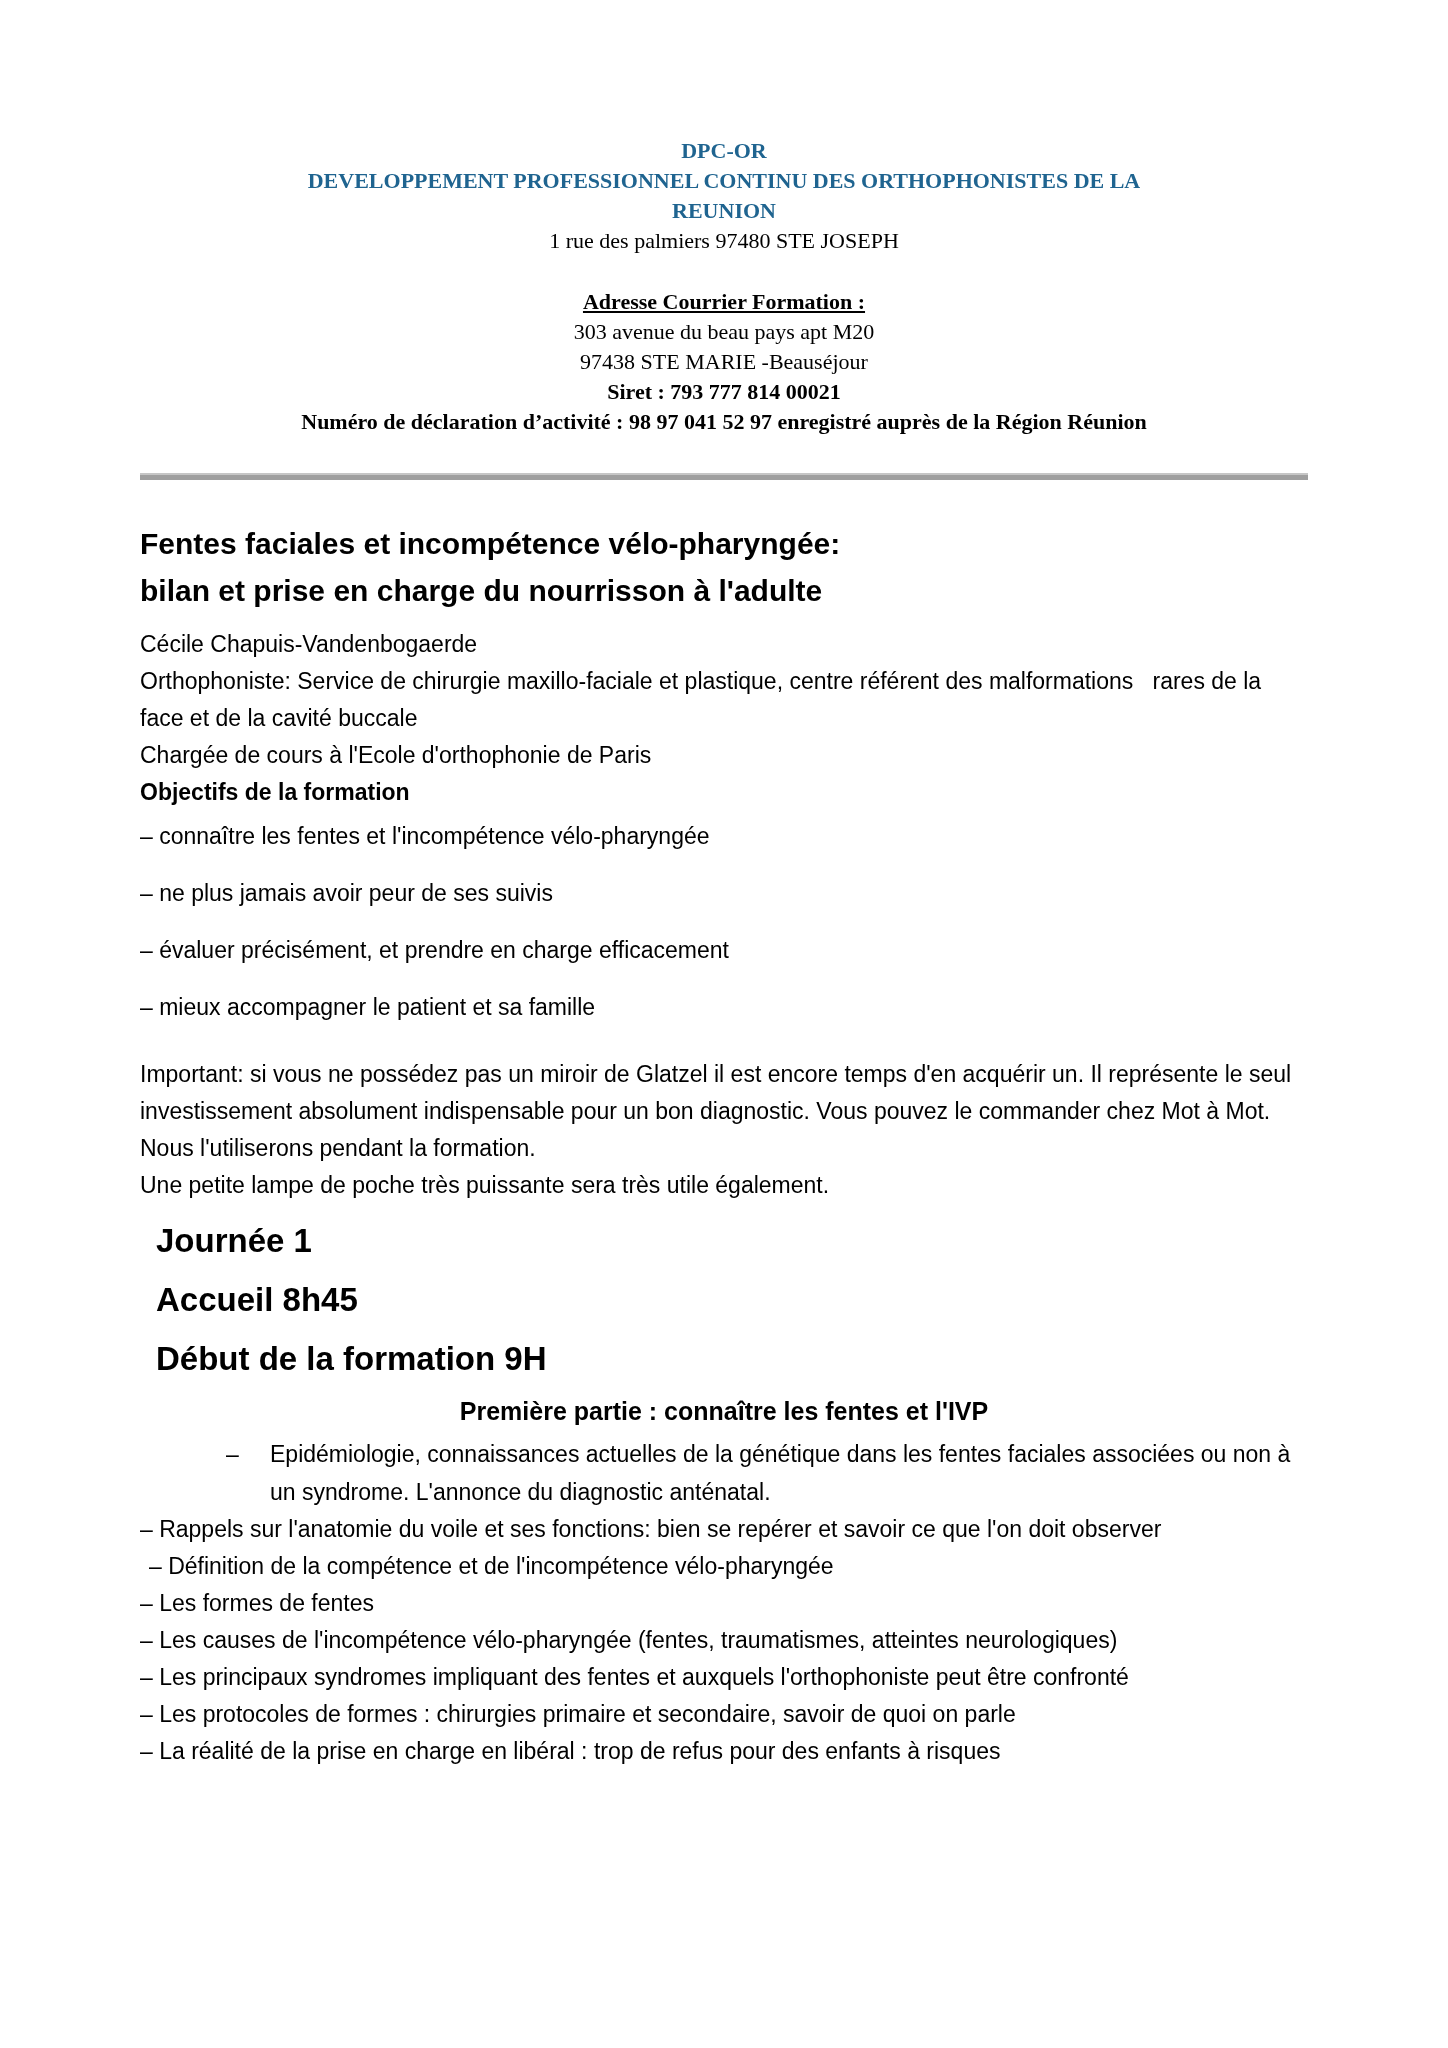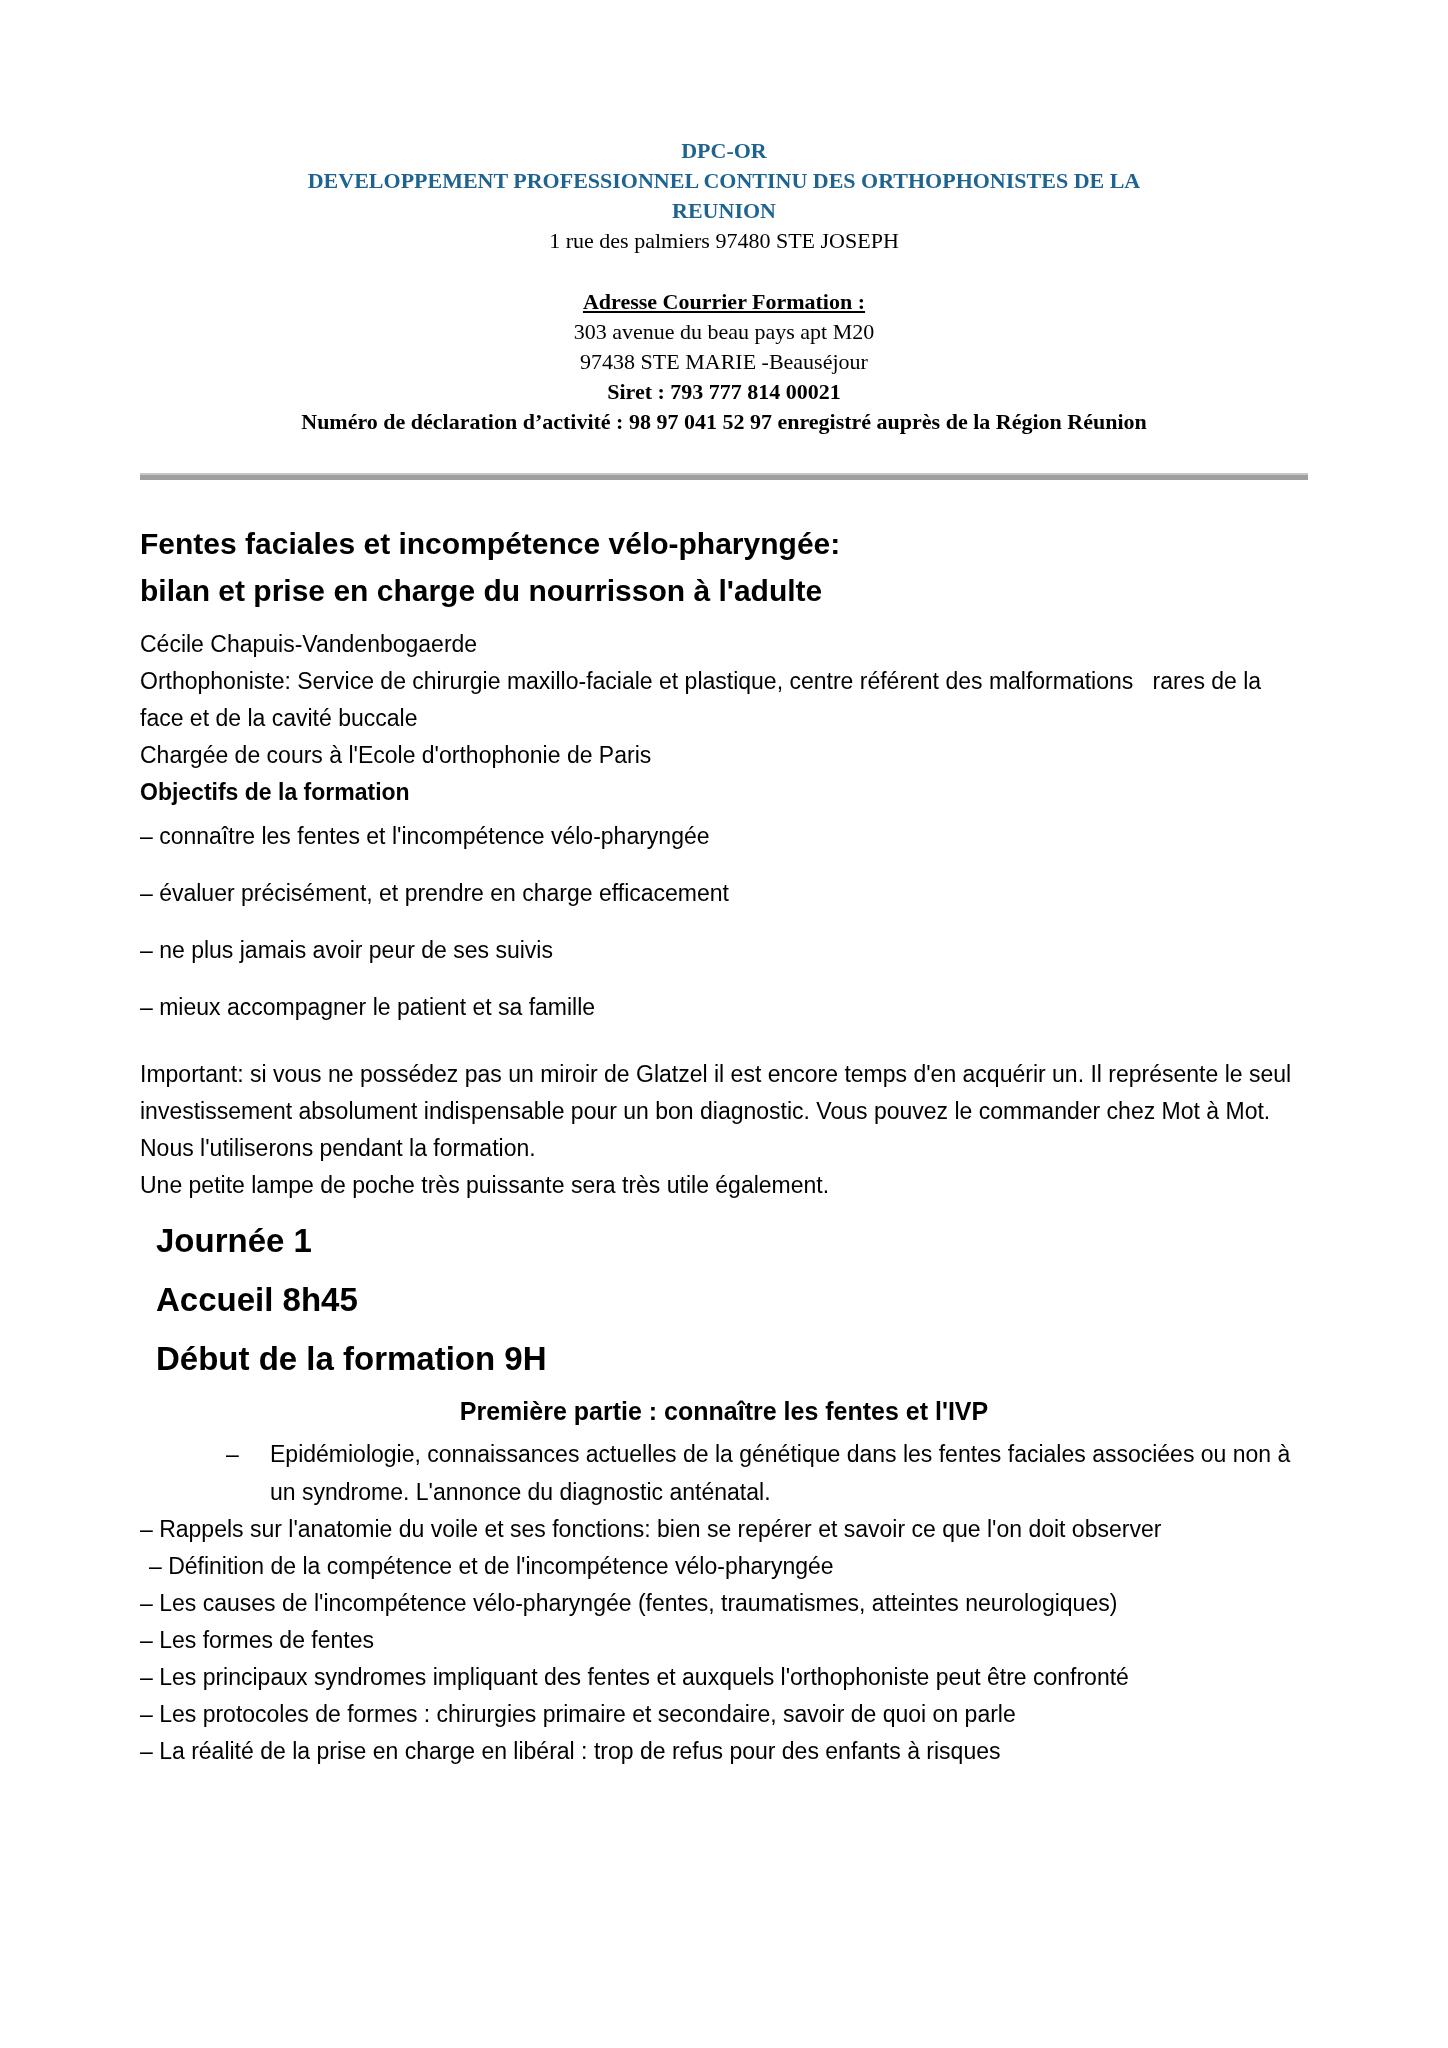--- a/index.html
+++ b/index.html
@@ -113,22 +113,22 @@
 
   <section class="body-text">
 
     <p>Cécile Chapuis-Vandenbogaerde</p>
     <p class="pre">Orthophoniste: Service de chirurgie maxillo-faciale et plastique, centre référent des malformations   rares de la face et de la cavité buccale</p>
     <p>Chargée de cours à l'Ecole d'orthophonie de Paris</p>
 
     <p class="bold-line">Objectifs de la formation</p>
     <div class="objectives-list">
       <p class="objective">– connaître les fentes et l'incompétence vélo-pharyngée</p>
+      <p class="objective">– ne plus jamais avoir peur de ses suivis</p>
       <p class="objective">– évaluer précisément, et prendre en charge efficacement</p>
-      <p class="objective">– ne plus jamais avoir peur de ses suivis</p>
       <p class="objective">– mieux accompagner le patient et sa famille</p>
     </div>
 
     <div class="important-block">
       <p>Important: si vous ne possédez pas un miroir de Glatzel il est encore temps d'en acquérir un. Il représente le seul investissement absolument indispensable pour un bon diagnostic. Vous pouvez le commander chez Mot à Mot. Nous l'utiliserons pendant la formation.</p>
       <p>Une petite lampe de poche très puissante sera très utile également.</p>
     </div>
 
     <h2 class="big-heading">Journée 1</h2>
     <h2 class="big-heading">Accueil 8h45</h2>
@@ -136,20 +136,20 @@
 
     <h3 class="part-heading">Première partie : connaître les fentes et l'IVP</h3>
 
     <div class="indent-item">
       <span class="marker">–</span>
       <span class="itext">Epidémiologie, connaissances actuelles de la génétique dans les fentes faciales associées ou non à un syndrome. L'annonce du diagnostic anténatal.</span>
     </div>
 
     <p class="agenda-item">– Rappels sur l'anatomie du voile et ses fonctions: bien se repérer et savoir ce que l'on doit observer</p>
     <p class="agenda-item shifted">– Définition de la compétence et de l'incompétence vélo-pharyngée</p>
+    <p class="agenda-item">– Les formes de fentes</p>
     <p class="agenda-item">– Les causes de l'incompétence vélo-pharyngée (fentes, traumatismes, atteintes neurologiques)</p>
-    <p class="agenda-item">– Les formes de fentes</p>
     <p class="agenda-item">– Les principaux syndromes impliquant des fentes et auxquels l'orthophoniste peut être confronté</p>
     <p class="agenda-item">– Les protocoles de formes : chirurgies primaire et secondaire, savoir de quoi on parle</p>
     <p class="agenda-item">– La réalité de la prise en charge en libéral : trop de refus pour des enfants à risques</p>
 
   </section>
 </div>
 
 </body></html>

